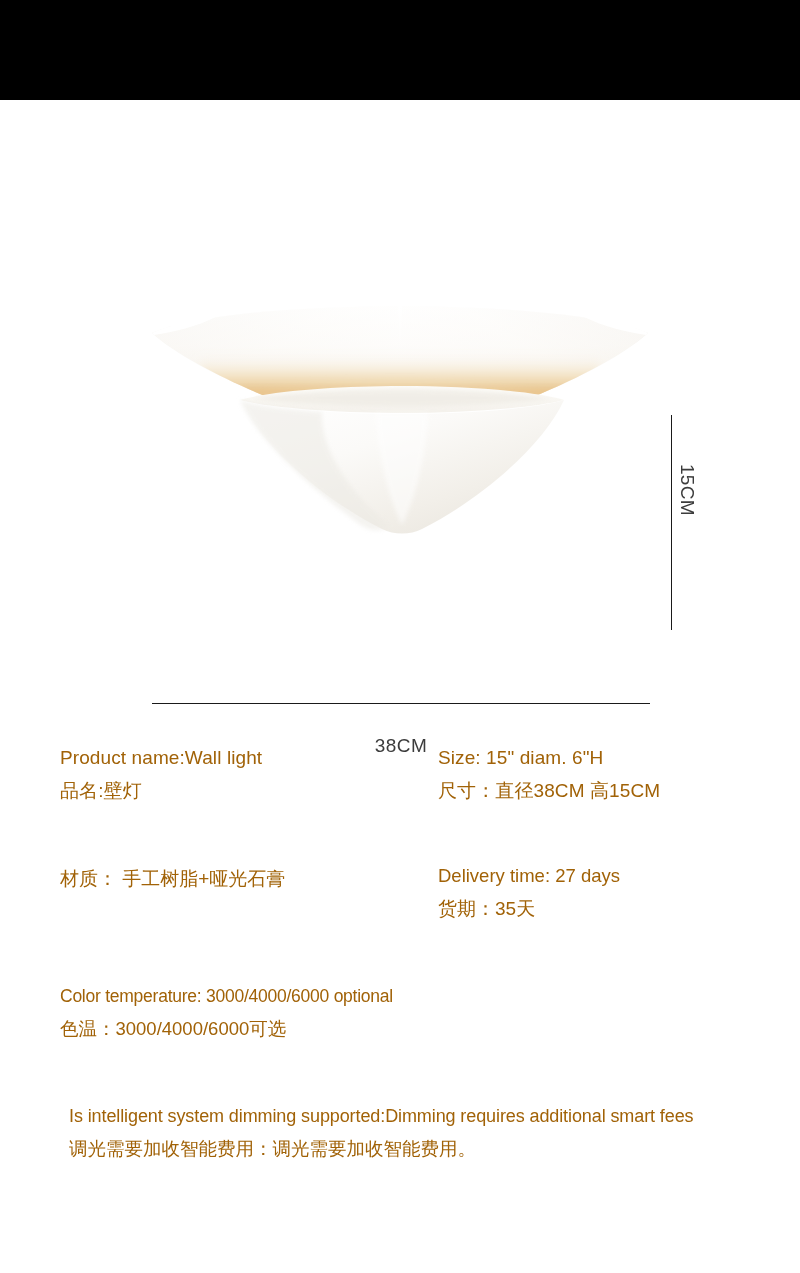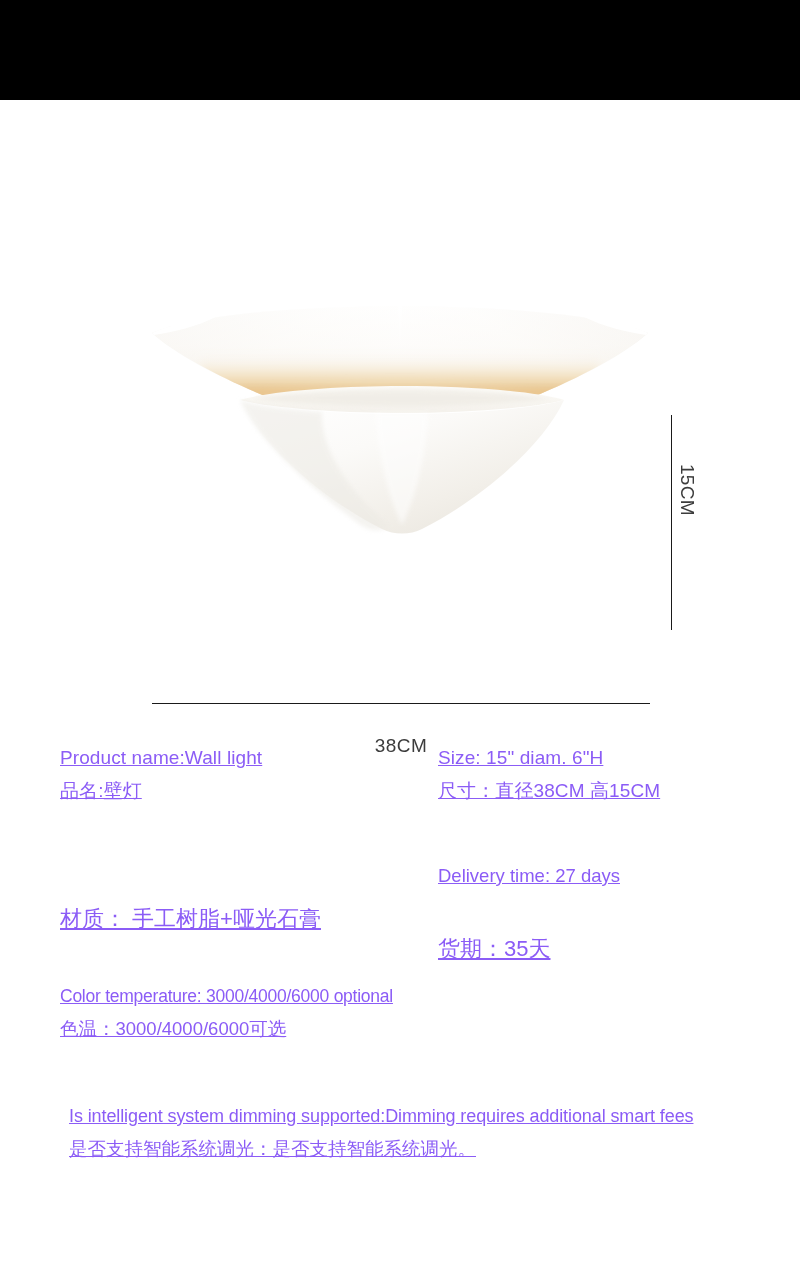--- a/index.html
+++ b/index.html
@@ -96,43 +96,42 @@
     top: 735px;
     width: 800px;
   }
   .spec-row {
     position: relative;
     width: 800px;
   }
   .spec-cell {
     position: absolute;
     white-space: nowrap;
-    color: #8b5cf6;
-    text-decoration: underline;
+    color: #a16207;
   }
   .spec-cell.col-left  { left: 60px;  }
   .spec-cell.col-right { left: 438px; }
   .spec-cell.col-full  { left: 60px; margin-left: 9px;  }
 
   .line-en, .line-zh {
     display: block;
     white-space: nowrap;
   }
 
   
   #row-name   { height: 118px; }
   #row-name .spec-cell   { top: 8px; }
   #row-name .line-en     { font-size: 19px; line-height: 30px; letter-spacing: 0.1px; }
   #row-name .line-zh     { font-size: 19px; line-height: 36px; letter-spacing: 0.1px; }
 
   
   #row-material { height: 120px; }
   #row-material .spec-cell { top: 8px; }
   #row-material .line-en   { font-size: 18.5px; line-height: 30px; }
-  #row-material .line-zh   { font-size: 22px; line-height: 36px; margin-top: 40px; }
+  #row-material .line-zh   { font-size: 19px; line-height: 36px; }
   #row-material .col-left .line-en { letter-spacing: -0.15px; }
 
   
   #row-colortemp { height: 120px; }
   #row-colortemp .spec-cell { top: 8px; }
   #row-colortemp .line-en   { font-size: 17.5px; line-height: 30px; }
   #row-colortemp .line-zh   { font-size: 18.5px; line-height: 36px; }
   #row-colortemp .col-left .line-en { letter-spacing: -0.25px; }
   #row-colortemp .col-right .line-en { font-size: 19px; }
 
@@ -302,17 +301,17 @@
     <div class="spec-row" id="row-colortemp">
       <div class="spec-cell col-left">
         <span class="line-en">Color temperature: 3000/4000/6000 optional</span>
         <span class="line-zh">色温：3000/4000/6000可选</span>
       </div>
     </div>
 
     <div class="spec-row" id="row-dimming">
       <div class="spec-cell col-full">
         <span class="line-en">Is intelligent system dimming supported:Dimming requires additional smart fees</span>
-        <span class="line-zh">是否支持智能系统调光：是否支持智能系统调光。</span>
+        <span class="line-zh">调光需要加收智能费用：调光需要加收智能费用。</span>
       </div>
     </div>
   </div>
 </div>
 
 </body></html>

